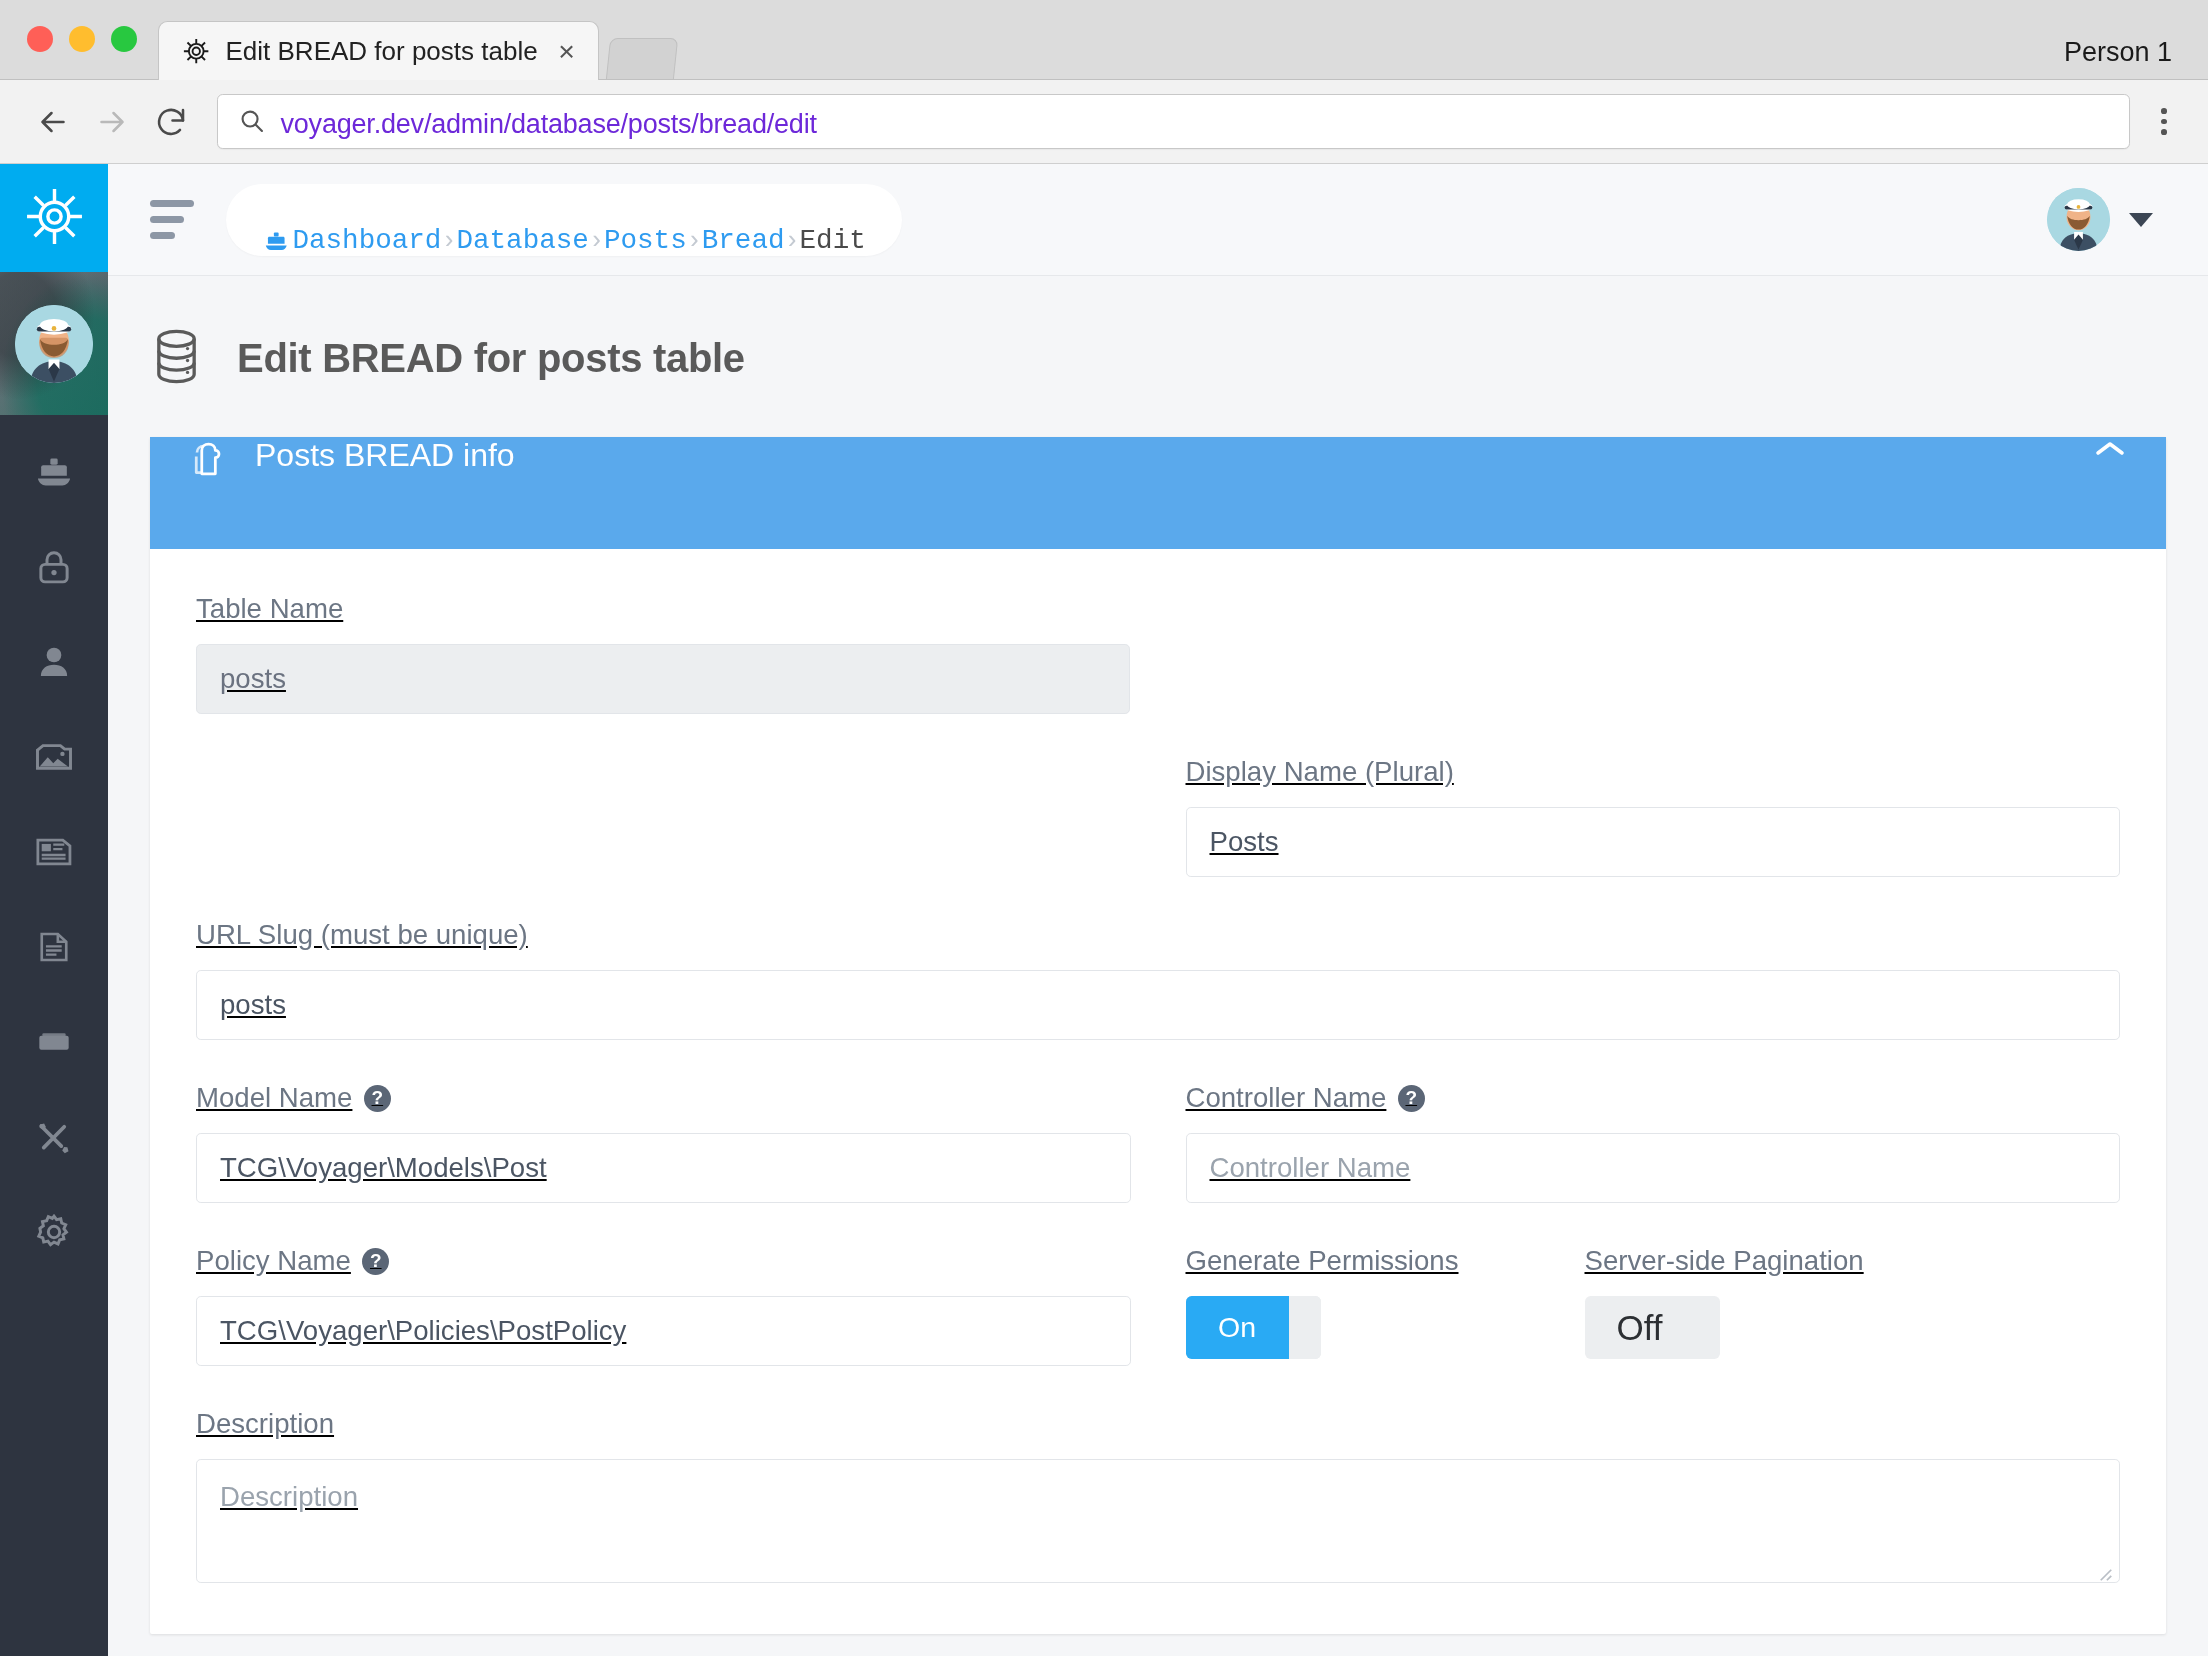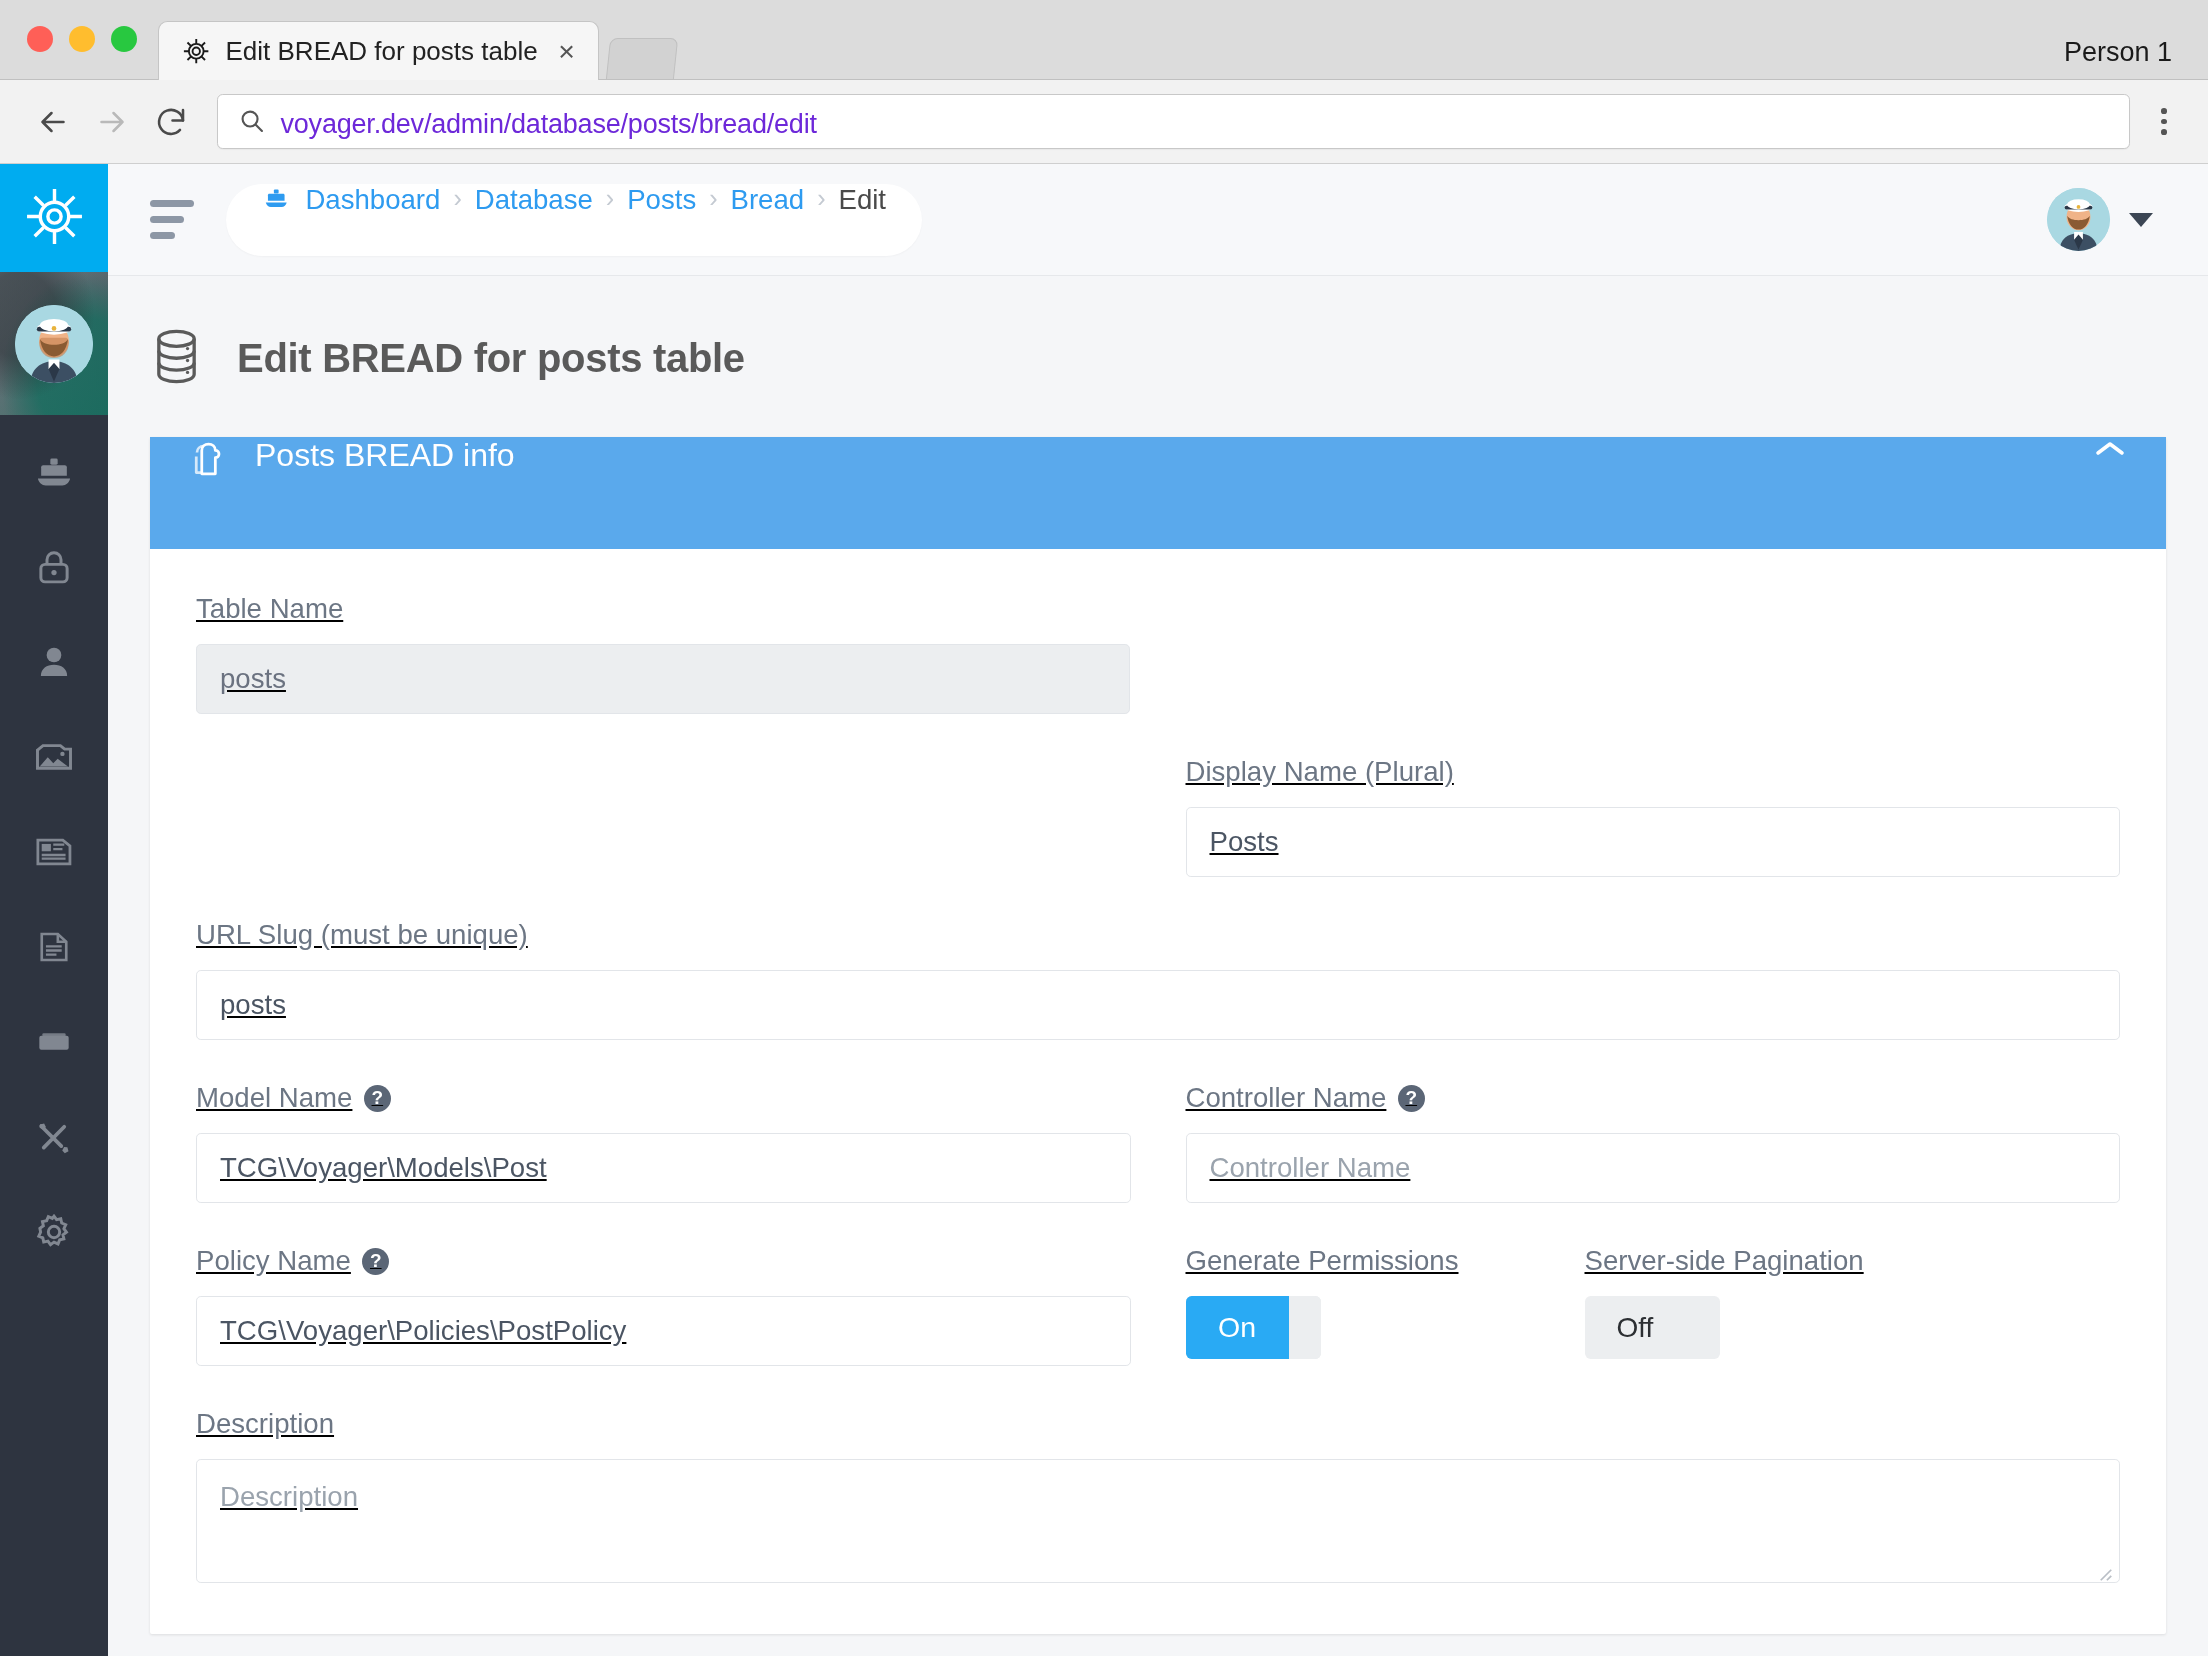--- a/index.html
+++ b/index.html
@@ -115,23 +115,24 @@
     display: flex; align-items: center; padding: 0 55px 0 42px;
   }
   .hamburger { display: flex; flex-direction: column; gap: 8.6px; margin-right: 32px; cursor: pointer; }
   .hamburger i { display: block; height: 7.6px; border-radius: 3.8px; background: #8d97a5; }
   .hamburger i:nth-child(1) { width: 44px; }
   .hamburger i:nth-child(2) { width: 34px; }
   .hamburger i:nth-child(3) { width: 25px; }
 
   .breadcrumb {
     background: #ffffff; border-radius: 46px;
-    height: 72px; display: flex; align-items: flex-start;
-    padding: 0 36px; gap: 13px;
+    height: 72px; display: flex; align-items: flex-end;
+    padding: 0 36px; gap: 0;
     box-shadow: 0 1px 1.9px rgba(0,0,0,.03);
+    font-family: Liberation Mono, monospace;
   }
   .bc-link { font-size: 27.6px; color: #2e9bf0; cursor: pointer; white-space: nowrap; }
   .bc-current { font-size: 27.6px; color: #4a4a4a; white-space: nowrap; }
   .bc-sep { font-size: 25px; color: #c4cad2; }
   .bc-icon { display:flex; align-items:center; margin-right: 1.9px; }
 
   .topbar-right { margin-left: auto; display: flex; align-items: center; gap: 19px; }
   .avatar-top {
     width: 63px; height: 63px; border-radius: 50%;
     background: #a9d8e2; overflow: hidden; position: relative;
@@ -214,21 +215,21 @@
   .switch.on .knob-on {
     background: #29aaf4; color: #fff; height: 63px;
     display: flex; align-items: center; justify-content: center;
     padding: 0 27px; font-size: 28.5px; min-width: 103px;
   }
   .switch.on .track-rest { width: 32px; height: 63px; background:#eceef0; }
   .switch.off { background: #eceef0; }
   .switch.off .knob-off {
     color: #2c2f33; height: 63px;
     display: flex; align-items: center; justify-content: center;
-    padding: 0 32px; font-size: 28px; text-align: right;
+    padding: 0 32px; font-size: 35px; text-align: right;
   }
 </style>
 </head>
 <body>
 
 <div class="browser">
 
   <div class="titlebar">
     <div class="traffic">
       <span class="dot red"></span>

